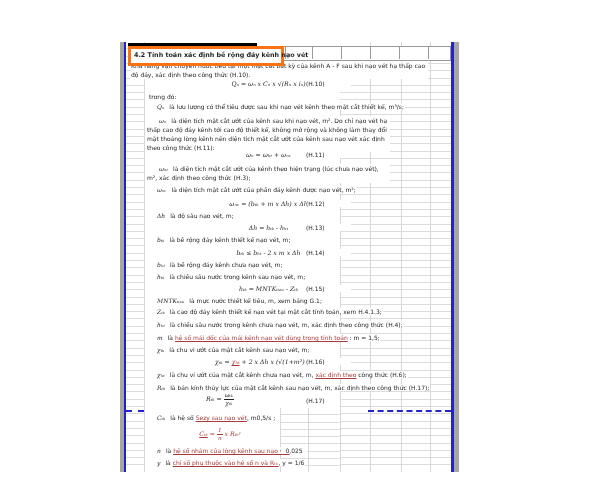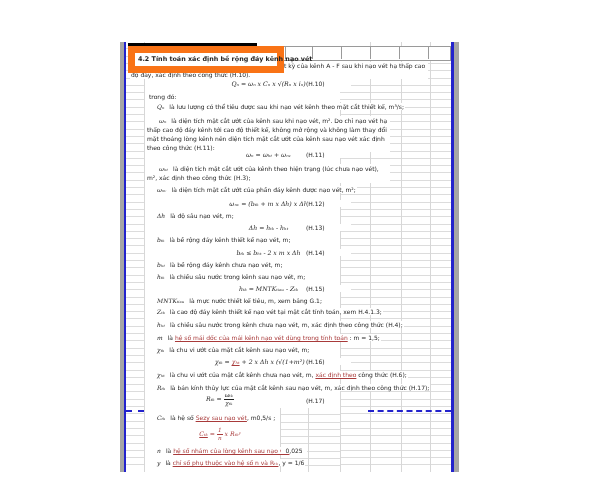--- a/index.html
+++ b/index.html
@@ -25,21 +25,21 @@
     font-family:"DejaVu Serif","DejaVu Sans",serif;font-style:italic;font-size:6.2px;line-height:7px;white-space:nowrap;}
   .htag{position:absolute;z-index:2;background:#fff;font-size:6px;line-height:7px;}
   .frac{display:inline-block;vertical-align:middle;text-align:center;font-size:5.8px;line-height:6.5px;}
   .frac .num{display:block;border-bottom:0.8px solid currentColor;padding:0 1px;}
   .frac .den{display:block;}
   .redtxt{color:#a83a3a;}
   
   .thickline{position:absolute;left:2px;top:1px;width:129px;height:2.5px;background:#000;z-index:3;}
   .headrow{position:absolute;left:2px;top:4px;width:321px;height:13px;border:1px solid #9a9a9a;z-index:1;background:#fff;}
   .headsep{position:absolute;top:4px;width:1px;height:13px;background:#9a9a9a;z-index:2;}
-  .headbox{position:absolute;left:2px;top:4px;width:156px;height:27px;border:7px solid #f97316;z-index:3;background:#fff;
+  .headbox{position:absolute;left:2px;top:4px;width:156px;height:20px;border:3px solid #f97316;z-index:3;background:#fff;
     font-size:6.4px;font-weight:bold;line-height:12.5px;padding-left:3px;white-space:nowrap;box-sizing:border-box;}
   
   .pbreak{position:absolute;height:0;border-top:2px dashed #2323cc;z-index:4;}
   .cellval{position:absolute;z-index:2;font-size:6px;line-height:7px;text-align:center;background:#fff;}
 </style>
 </head>
 <body>
 
 <div class="grey-strip" style="left:120px;width:4px;"></div>
 <div class="grey-strip" style="left:453.5px;width:5.5px;"></div>

